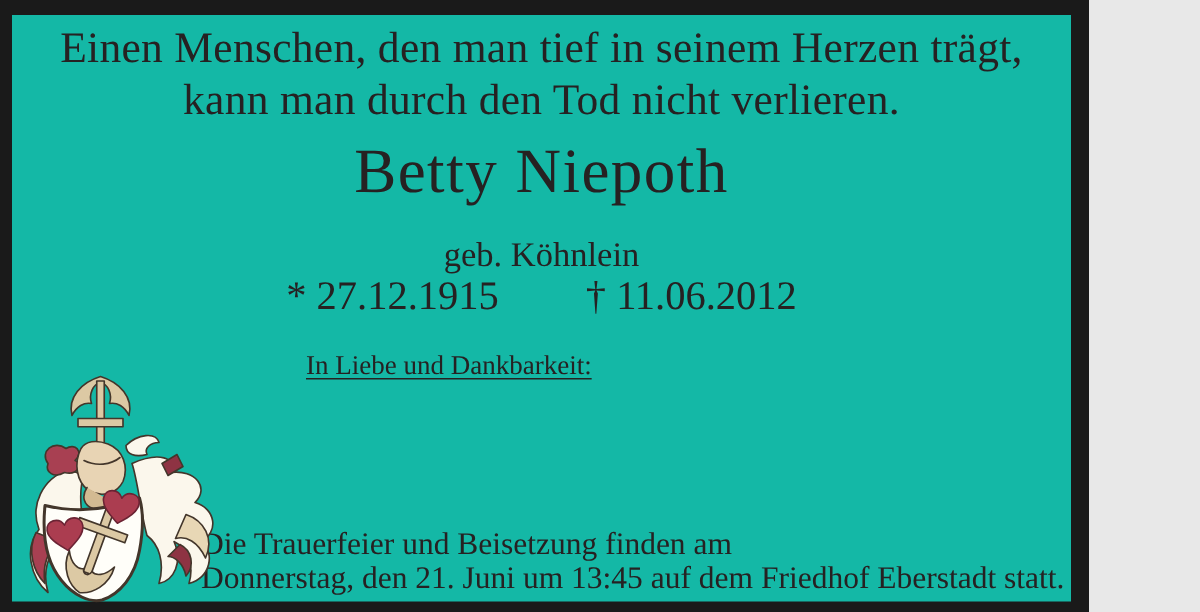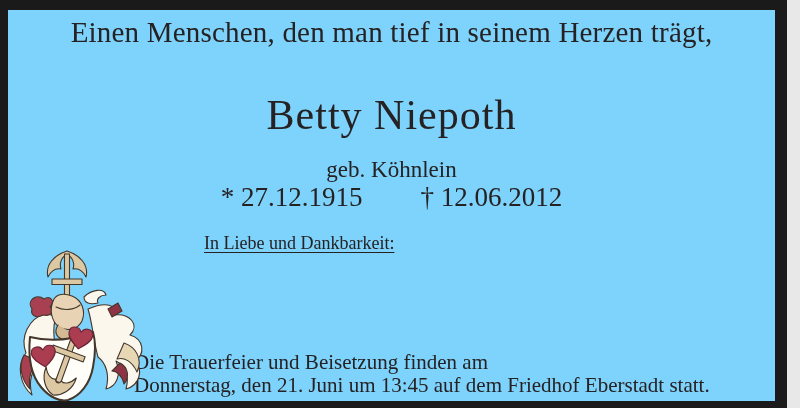--- a/index.html
+++ b/index.html
@@ -1,19 +1,19 @@
 <!DOCTYPE html>
 <html><head>
 <meta charset="utf-8">
 <style>
   html,body{margin:0;padding:0;background:#e8e8e8;}
   .page{
     position:relative;
-    width:787px;height:408px;
-    background:#7dd3fc;
+    width:726px;height:408px;
+    background:#14b8a6;
     font-family:"Liberation Serif","DejaVu Serif",serif;
     color:#262122;
     overflow:hidden;
     box-sizing:border-box;
   }
   .frame{
     position:absolute;inset:0;
     border-style:solid;
     border-color:#1a1a1a;
     border-width:10px 12px 7px 8px;
@@ -46,25 +46,26 @@
   .crest{left:12px;top:247px;width:150px;height:156px;}
 </style>
 </head>
 <body>
 
 <div class="page">
 
   <div class="frame"></div>
 
   <div class="abs center quote-line" style="top:15px">Einen Menschen, den man tief in seinem Herzen trägt,</div>
+  <div class="abs center quote-line" style="top:50px">kann man durch den Tod nicht verlieren.</div>
 
   <div class="abs center name" style="top:84px">Betty Niepoth</div>
   <div class="abs center maiden" style="top:157px">geb. Köhnlein</div>
   <div class="abs center dates" style="top:182px">
-    <span>* 27.12.1915</span><span class="gap"></span><span>† 12.06.2012</span>
+    <span>* 27.12.1915</span><span class="gap"></span><span>† 11.06.2012</span>
   </div>
 
   <div class="abs tribute-heading">In Liebe und Dankbarkeit:</div>
 
   <div class="abs funeral" style="top:351px">Die Trauerfeier und Beisetzung finden am</div>
   <div class="abs funeral" style="top:374px">Donnerstag, den 21. Juni um 13:45 auf dem Friedhof Eberstadt statt.</div>
 
   <div class="abs crest">
     <svg viewBox="0 0 150 156" width="150" height="156">
       <g stroke="#43362b" stroke-width="1.1" stroke-linejoin="round" stroke-linecap="round">

